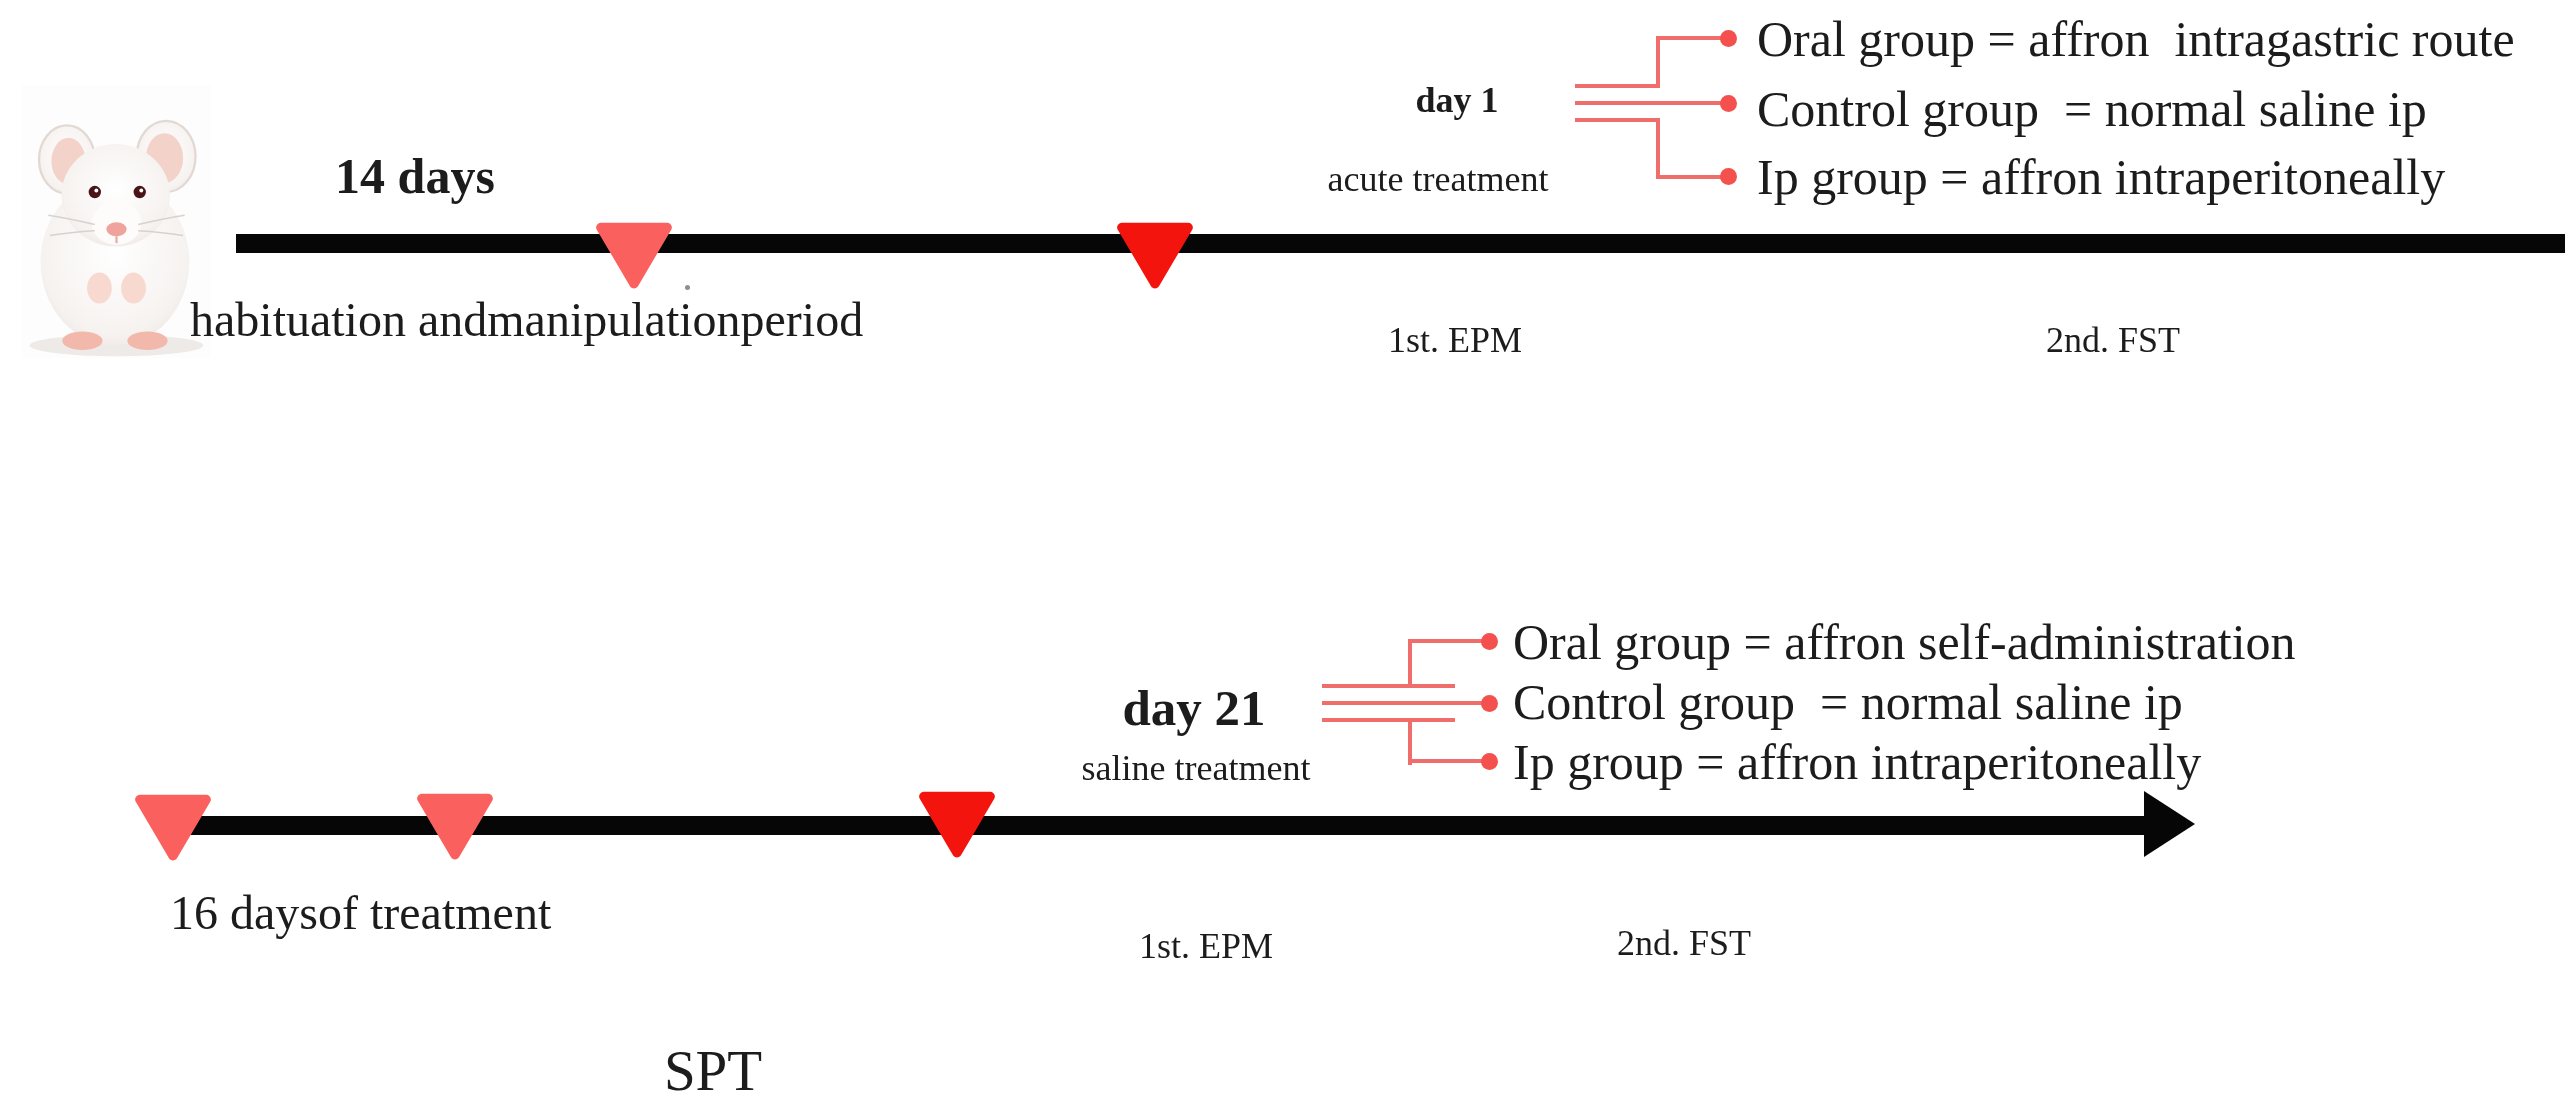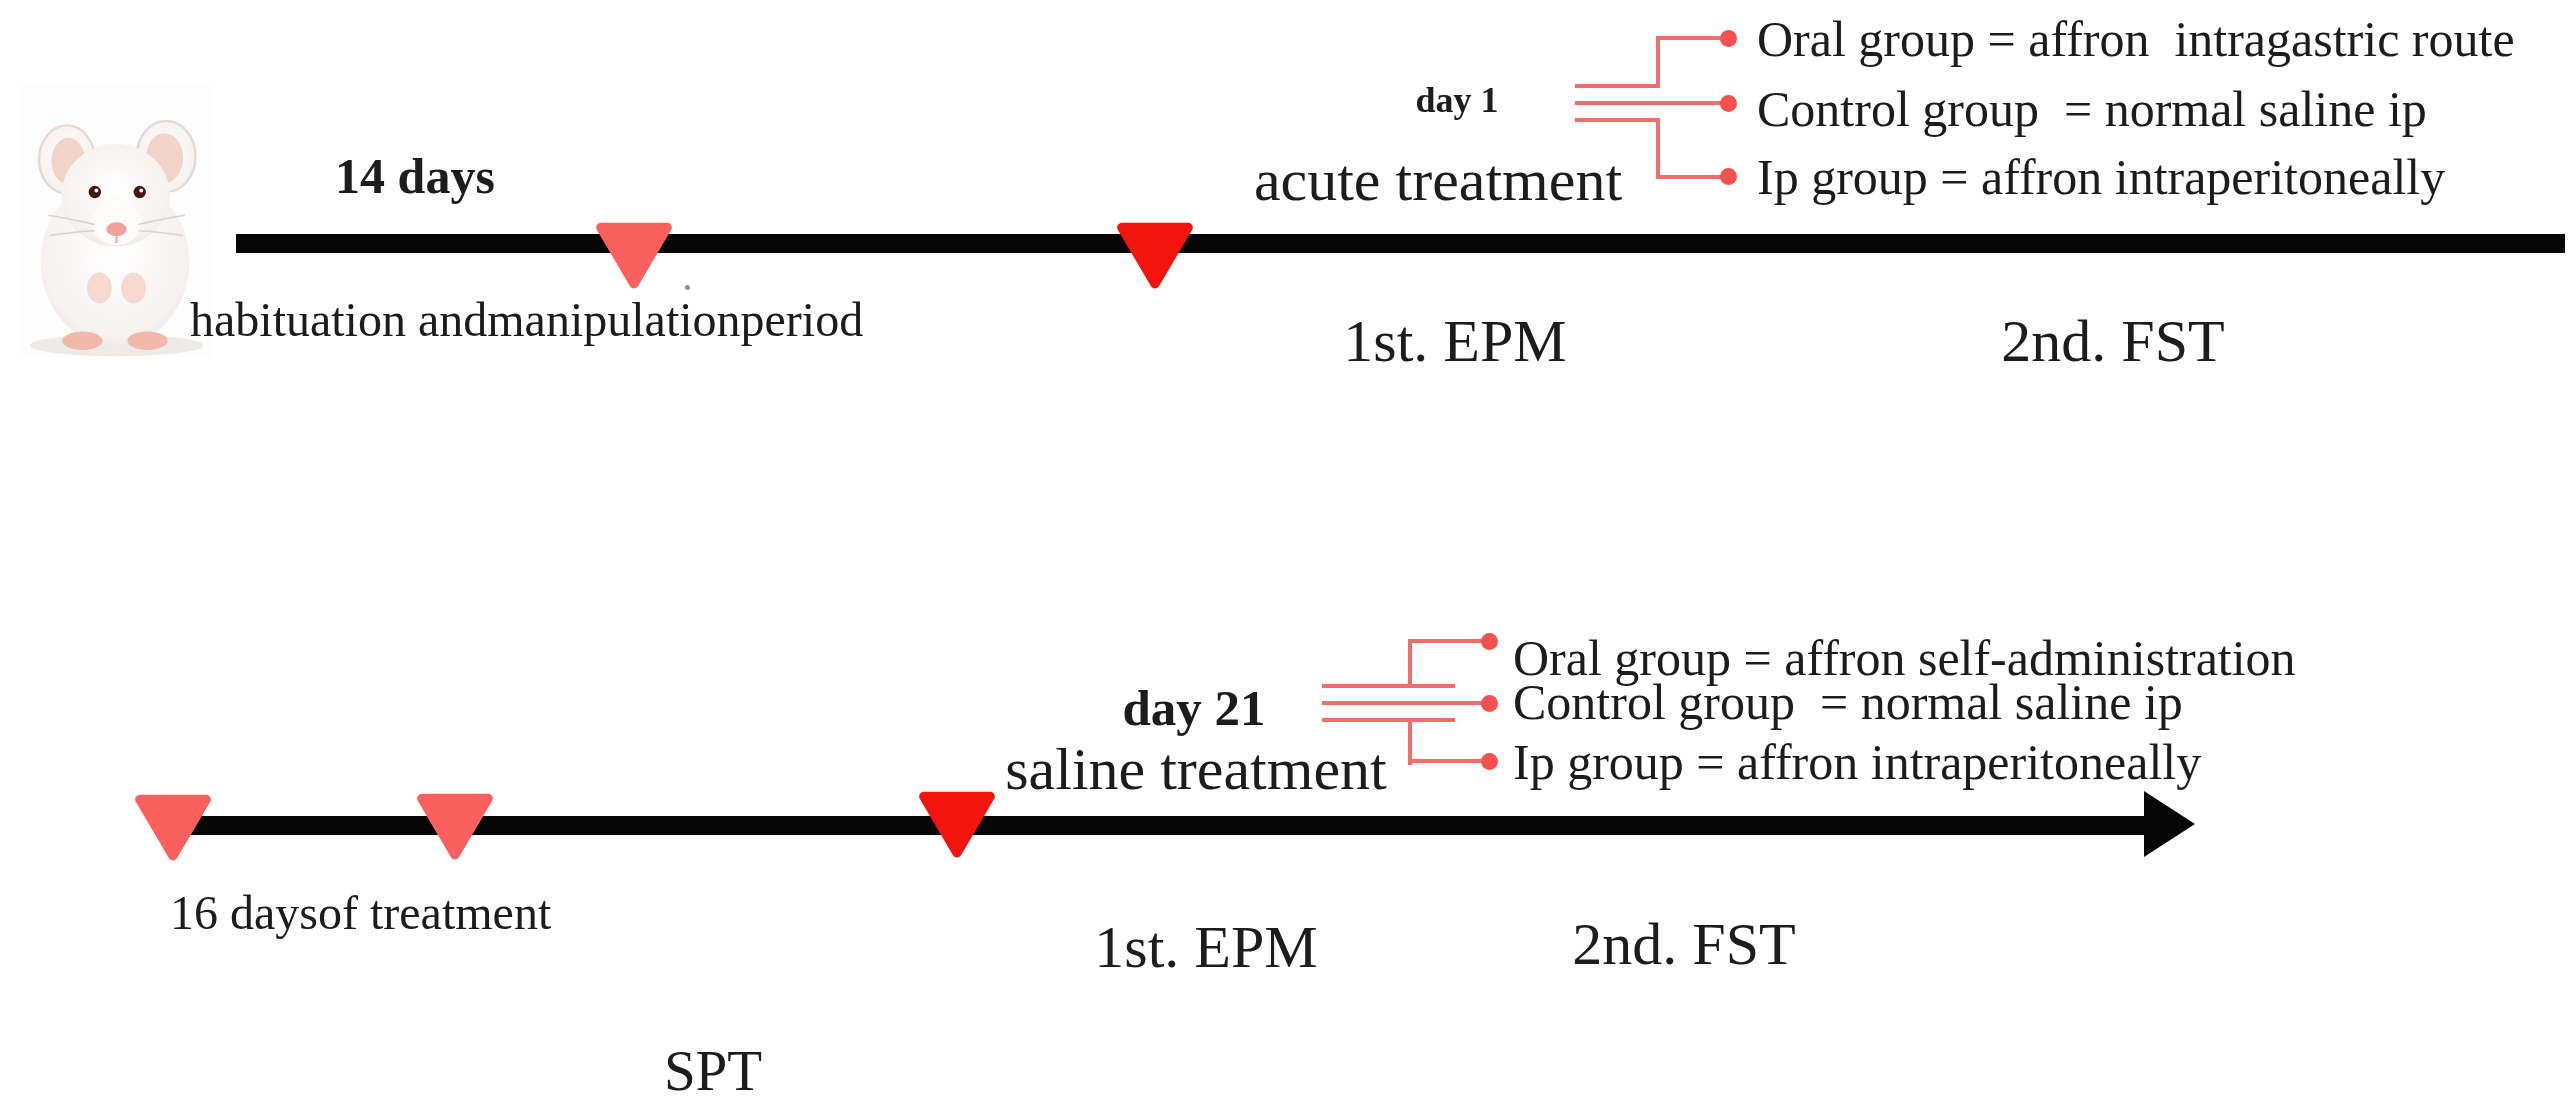--- a/index.html
+++ b/index.html
@@ -8,21 +8,21 @@
     width:2576px;height:1121px;
     background:#ffffff;
     font-family:"Liberation Serif", serif;
     color:#1c1c1c;
     overflow:hidden;
   }
   .abs{position:absolute;}
   .txt{
     display:flex;align-items:center;justify-content:center;
     text-align:center;
-    font-size:60px;
+    font-size:36px;
     line-height:1.1;
     white-space:pre;
   }
   .bold{font-weight:bold;}
   .grp{
     font-size:50px;
     justify-content:flex-start;
     text-align:left;
   }
   .tline{background:var(--c-line);}
@@ -159,21 +159,21 @@
     <div class="abs bl" style="left:1322px;top:718px;width:133px;height:3.9px;"></div>
     <div class="abs bl" style="left:1408px;top:640px;width:3.9px;height:48px;"></div>
     <div class="abs bl" style="left:1408px;top:639px;width:78px;height:3.9px;"></div>
     <div class="abs bl" style="left:1408px;top:718px;width:3.9px;height:47px;"></div>
     <div class="abs bl" style="left:1408px;top:759px;width:78px;height:3.9px;"></div>
     <div class="abs dot" style="left:1481px;top:633px;"></div>
     <div class="abs dot" style="left:1481px;top:695px;"></div>
     <div class="abs dot" style="left:1481px;top:753px;"></div>
   </div>
 
-  <div class="abs txt grp" style="left:1513px;top:611px;width:853px;height:62px;margin-top:16px;">Oral group = affron self-administration</div>
+  <div class="abs txt grp" style="left:1513px;top:611px;width:853px;height:62px;">Oral group = affron self-administration</div>
   <div class="abs txt grp" style="left:1513px;top:671px;width:853px;height:62px;">Control group  = normal saline ip</div>
   <div class="abs txt grp" style="left:1513px;top:731px;width:853px;height:62px;">Ip group = affron intraperitoneally</div>
 
   <div class="abs stack" style="left:170px;top:880px;width:310px;">
     <div class="row">16 days</div>
     <div class="row">of treatment</div>
   </div>
   <div class="abs txt" style="left:558px;top:1040px;width:310px;height:62px;font-size:57px;">SPT</div>
 
   <div class="abs txt" style="left:1051px;top:920px;width:310px;height:54px;">1st. EPM</div>

